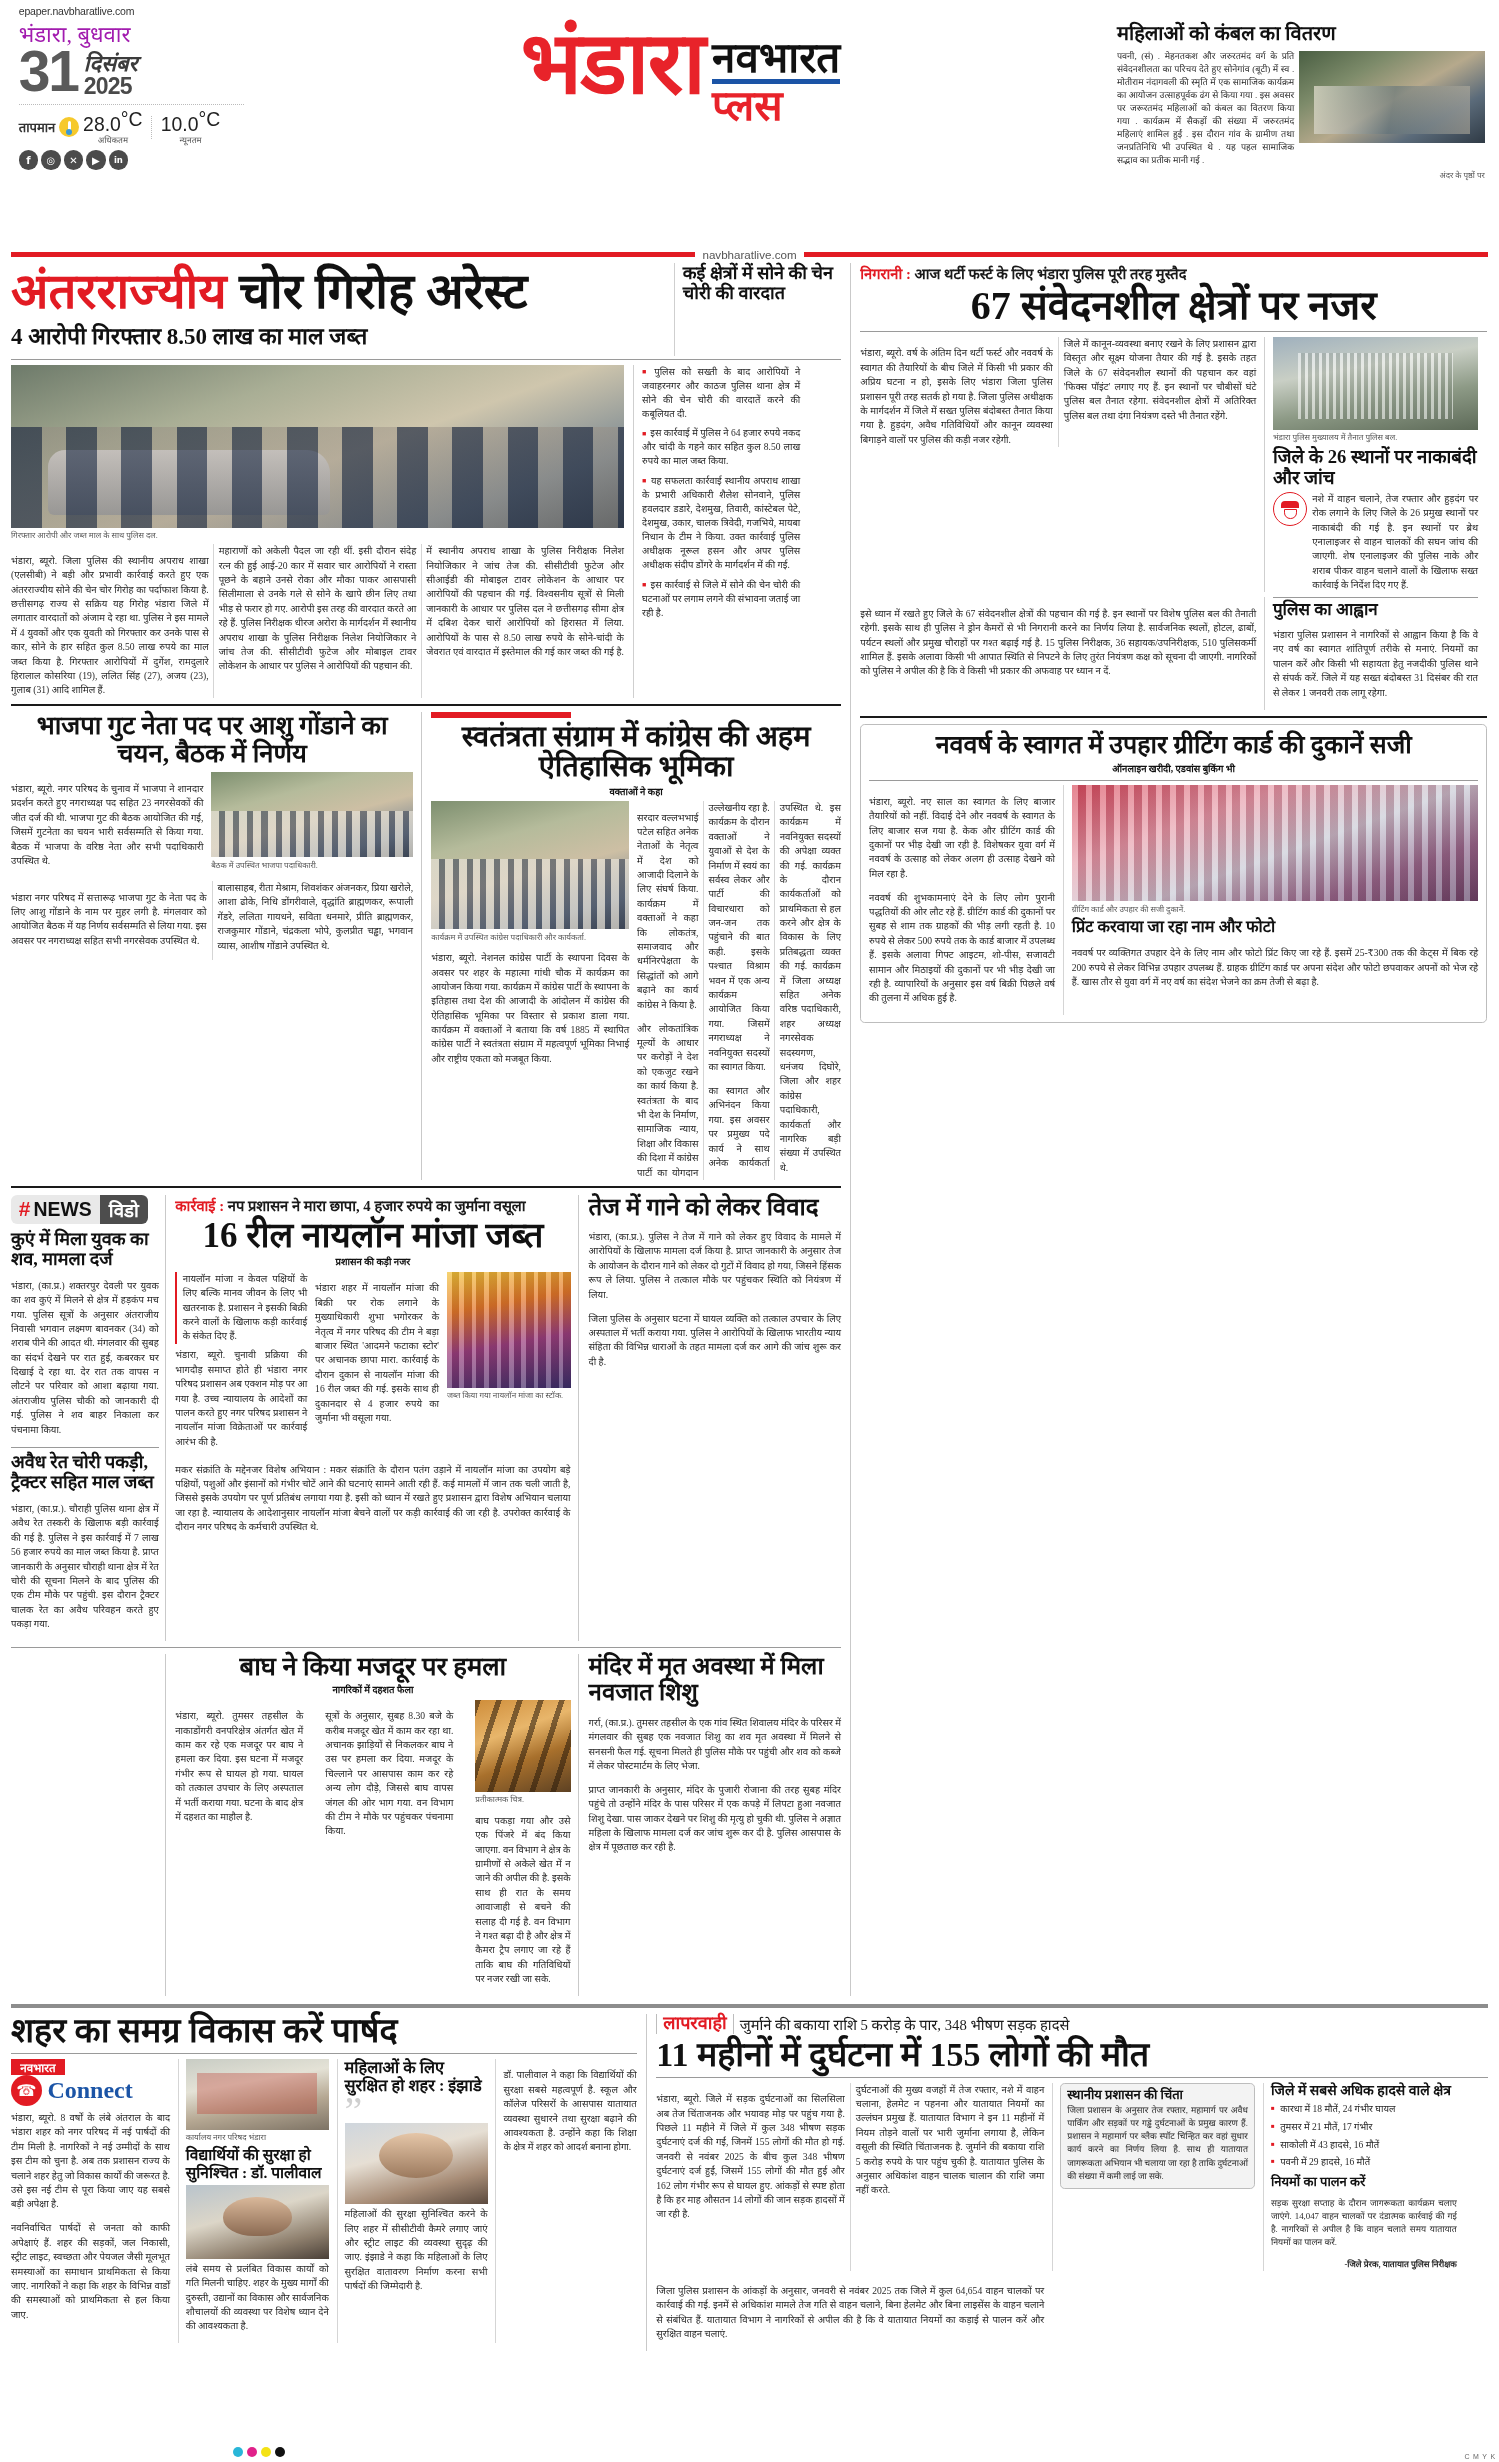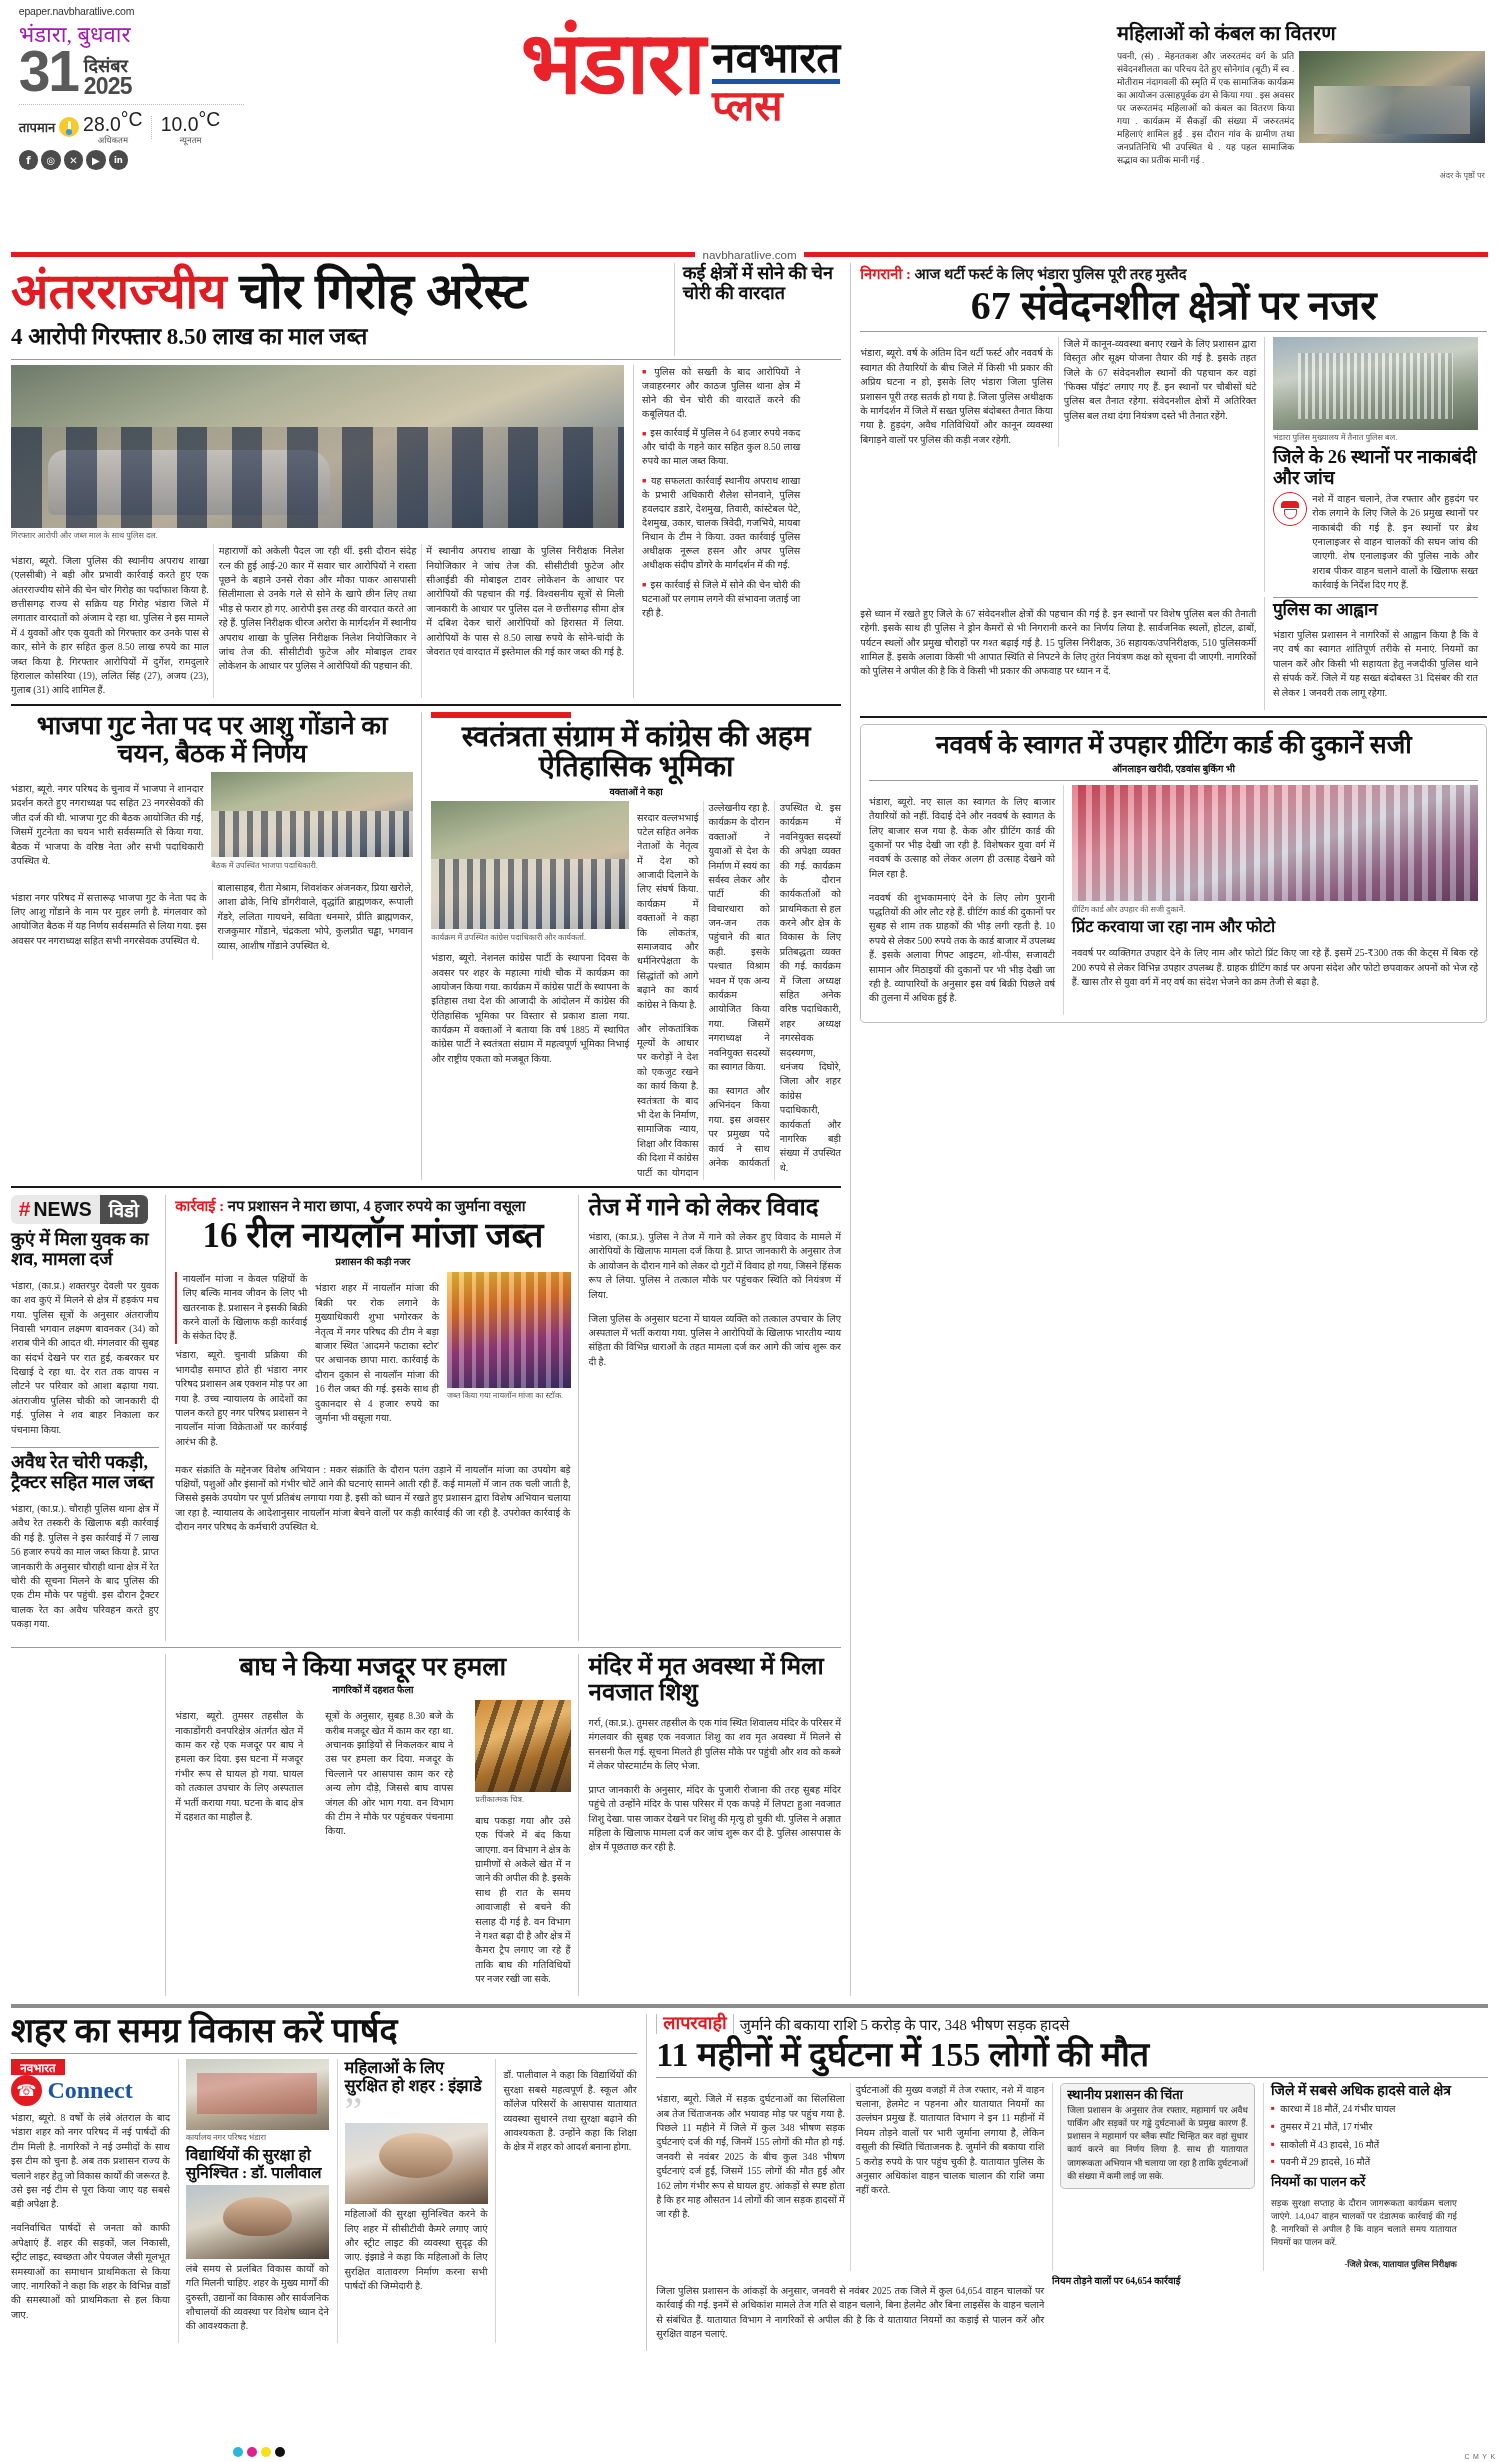--- a/index.html
+++ b/index.html
@@ -32,21 +32,21 @@
     hyphens:auto;
   }
 
   
   .masthead { display:flex; align-items:flex-start; height:245px; padding-top:4.7px; }
   .mh-left { width:233px; padding-left:7.8px; }
   .mh-url { font-size:10.5px; color:#333; letter-spacing:-0.2px; }
   .mh-city { font-family:"Liberation Serif",serif; font-size:22px; font-weight:normal; color:#a21caf; margin-top:1.6px; }
   .mh-daterow { display:flex; align-items:flex-end; gap:6.2px; margin-top:-3.1px; }
   .mh-day { font-family:"Liberation Sans",sans-serif; font-size:57px; font-weight:bold; color:#5a5a5a; line-height:.92; letter-spacing:-2.3px; }
-  .mh-mon { font-family:"Liberation Serif",serif; font-size:18px; font-weight:bold; color:#3c3c3c; line-height:1; }
+  .mh-mon { font-family:"Liberation Serif",serif; font-size:22px; font-weight:bold; color:#3c3c3c; line-height:1;font-style:italic; }
   .mh-yr  { font-family:"Liberation Sans",sans-serif; font-size:23px; font-weight:bold; color:#4a4a4a; line-height:1; letter-spacing:-0.8px; }
   .mh-sep { border-top:1.6px dotted #bbb; margin:6.2px 0 4.7px; }
   .temp-row { display:flex; align-items:center; gap:3.9px; }
   .temp-lbl { font-family:"Liberation Serif",serif; font-size:13px; font-weight:bold; color:#333; }
   .thermo { width:20px; height:20px; border-radius:50%; background:#f6c92c; display:flex; align-items:center; justify-content:center; }
   .thermo i { display:block; width:3.1px; height:11.6px; background:#fff; border-radius:1.6px; position:relative; }
   .thermo i:after { content:""; position:absolute; bottom:-2.3px; left:-1.6px; width:6.2px; height:6.2px; border-radius:50%; background:#3a9ad9; }
   .temp-val { font-family:"Liberation Sans",sans-serif; font-size:19.4px; color:#222; line-height:1; }
   .temp-sub { font-family:"Liberation Serif",serif; font-size:8.5px; color:#555; text-align:center; }
   .temp-div { width:0.8px; height:23px; border-left:1.6px dotted #bbb; margin:0 4.7px; }
@@ -513,23 +513,20 @@
           </ul>
           <div class="hl" style="font-size:13px;margin-top:4.7px;">नियमों का पालन करें</div>
           <p class="body-txt" style="font-size:8.8px;">सड़क सुरक्षा सप्ताह के दौरान जागरूकता कार्यक्रम चलाए जाएंगे. 14,047 वाहन चालकों पर दंडात्मक कार्रवाई की गई है. नागरिकों से अपील है कि वाहन चलाते समय यातायात नियमों का पालन करें.</p>
           <div class="body-txt" style="text-align:right;font-weight:bold;font-size:8.5px;">-जिले प्रेरक, यातायात पुलिस निरीक्षक</div>
         </div>
       </div>
       <div style="display:flex;gap:7.8px;margin-top:3.1px;">
         <div style="width:388px;" class="body-txt">
           <p>जिला पुलिस प्रशासन के आंकड़ों के अनुसार, जनवरी से नवंबर 2025 तक जिले में कुल 64,654 वाहन चालकों पर कार्रवाई की गई. इनमें से अधिकांश मामले तेज गति से वाहन चलाने, बिना हेलमेट और बिना लाइसेंस के वाहन चलाने से संबंधित हैं. यातायात विभाग ने नागरिकों से अपील की है कि वे यातायात नियमों का कड़ाई से पालन करें और सुरक्षित वाहन चलाएं.</p>
         </div>
-        <div style="flex:1;">
-          <div class="byline">नियम तोड़ने वालों पर 64,654 कार्रवाई</div>
-        </div>
       </div>
     </div>
   </div>
 
   <div class="cmyk-dots">
     <i style="background:#29b6d8"></i>
       <i style="background:#e0218a"></i>
       <i style="background:#f4e215"></i>
       <i style="background:#111"></i>
   </div>

